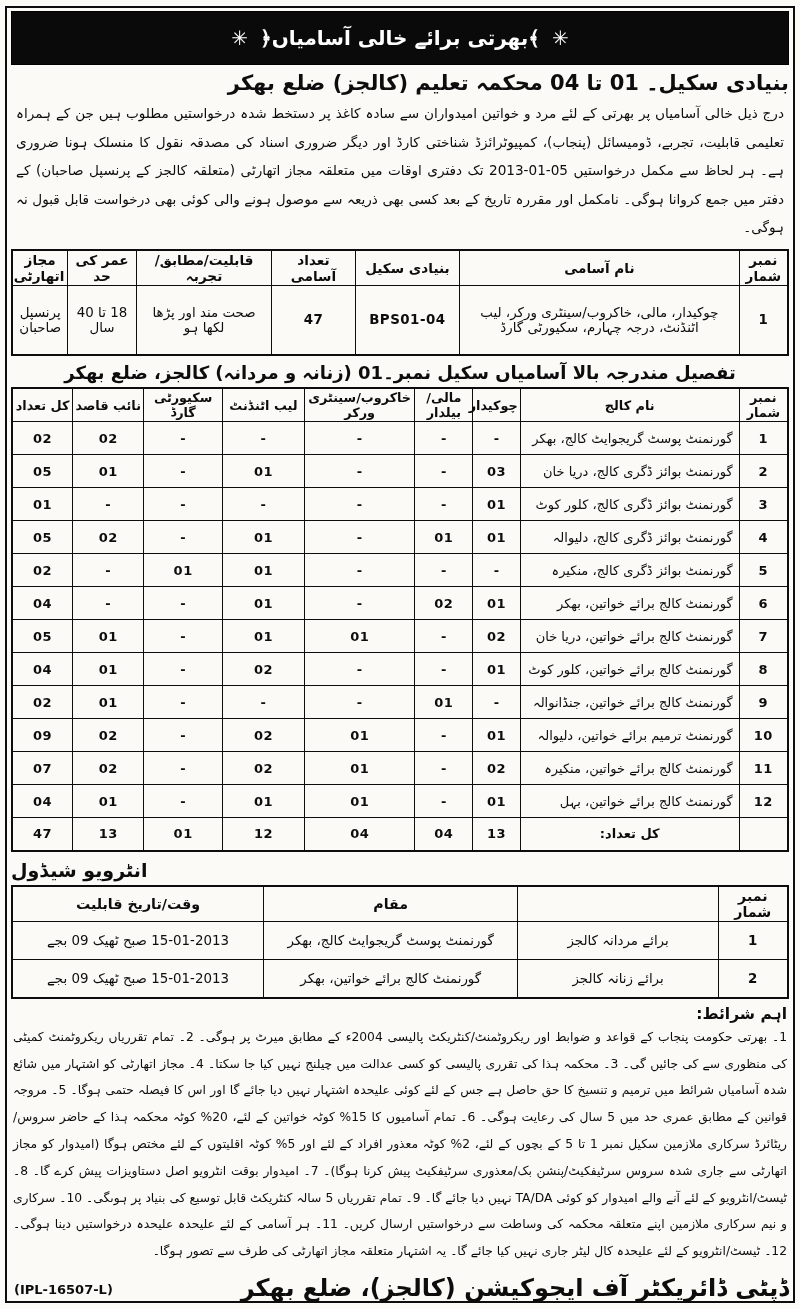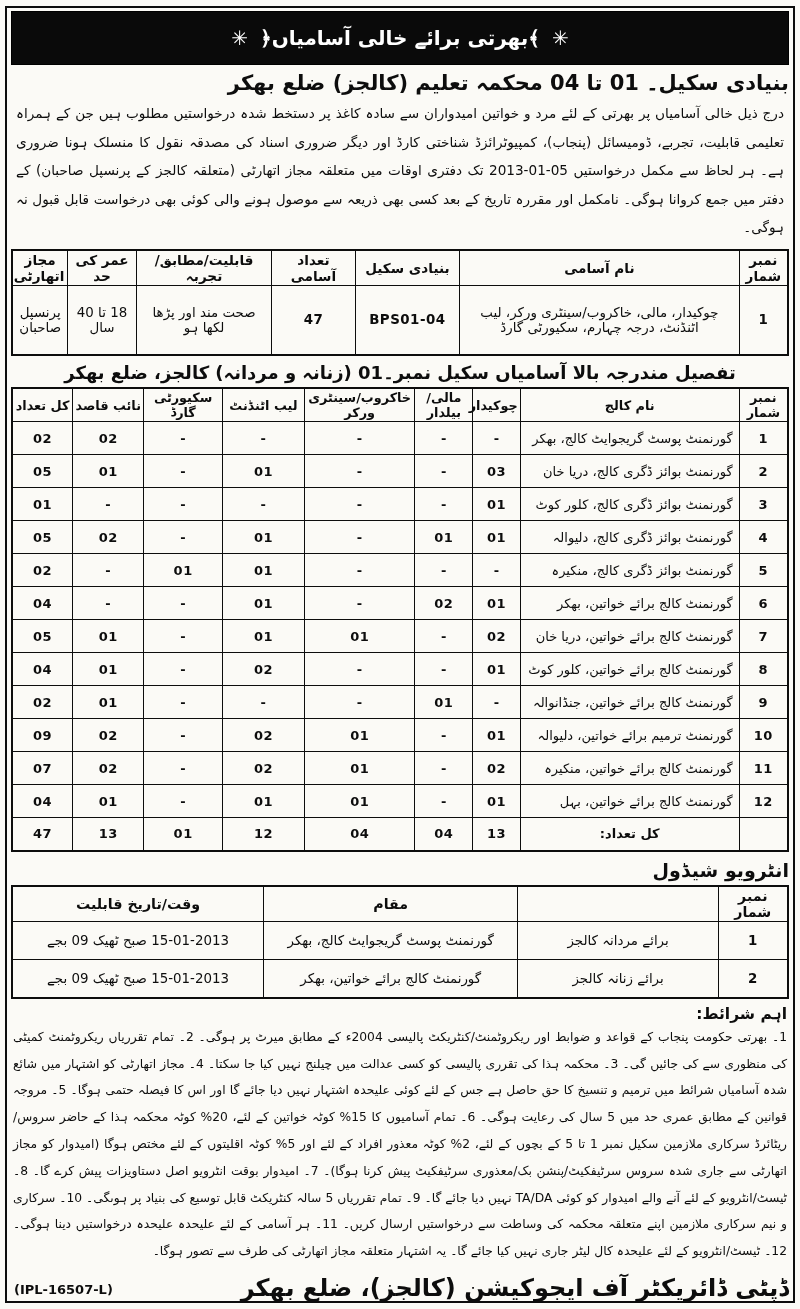--- a/index.html
+++ b/index.html
@@ -37,21 +37,21 @@
   .t1 th { height: 31px; }
   .t1 td { font-size: 13.4px; height: 70px; }
   .t2 th { height: 31px; font-size: 12.8px; padding: 1px 2px; }
   .t2 td { font-size: 13px; height: 33px; }
   .t3 th { height: 36px; font-size: 14.2px; }
   .t3 td { height: 38px; font-size: 13.4px; }
   .num { font-weight: bold; font-size: 13.5px; letter-spacing: .5px; }
   .college { text-align: right; padding-right: 6px; }
   .label-cell { font-weight: bold; }
   .sec-title { font-size: 18px; font-weight: bold; text-align: center; padding: 4px 0 2px; }
-  .iv-title { font-size: 19px; font-weight: bold; text-align: right; padding: 5px 0 2px; }
+  .iv-title { font-size: 19px; font-weight: bold; text-align: left; padding: 5px 0 2px; }
   .cond-head { font-weight: bold; font-size: 15.5px; padding: 4px 2px 0; }
   .cond { font-size: 12.3px; line-height: 2.18; text-align: justify; padding: 1px 2px; }
   .sig { font-size: 24px; font-weight: bold; padding-top: 8px; }
   .ipl { position: absolute; left: 7px; bottom: 4px; direction: ltr; font-weight: bold; font-size: 13px; }
 </style>
 </head>
 <body>
 
 <div class="page">
 <div class="ad">

